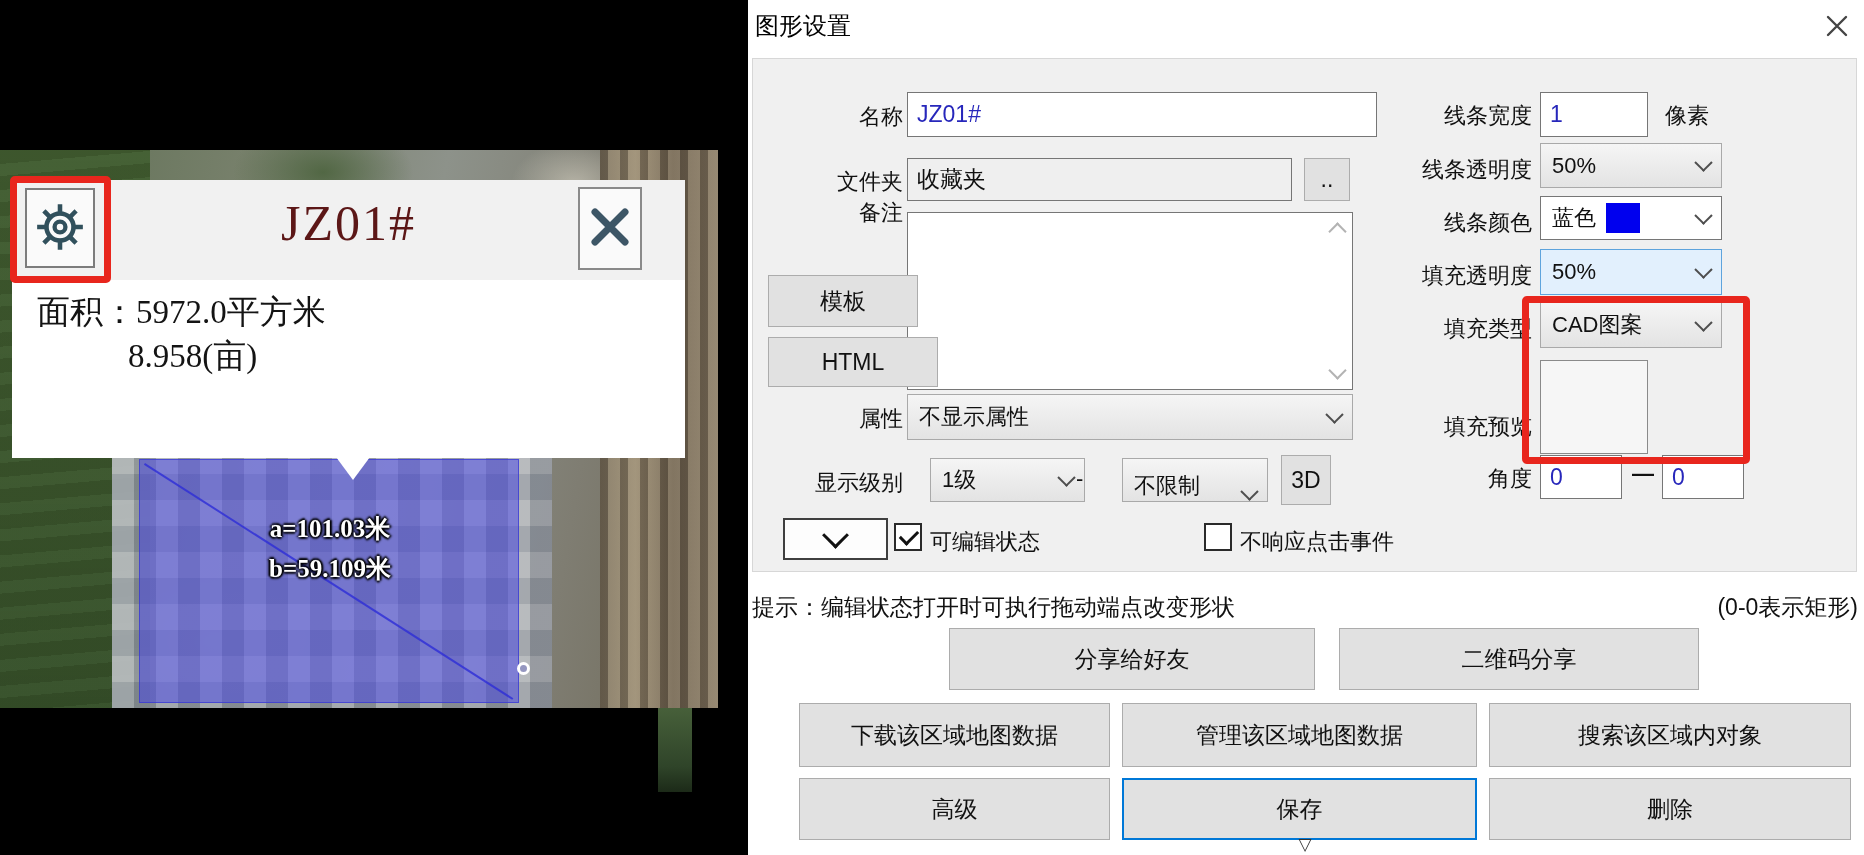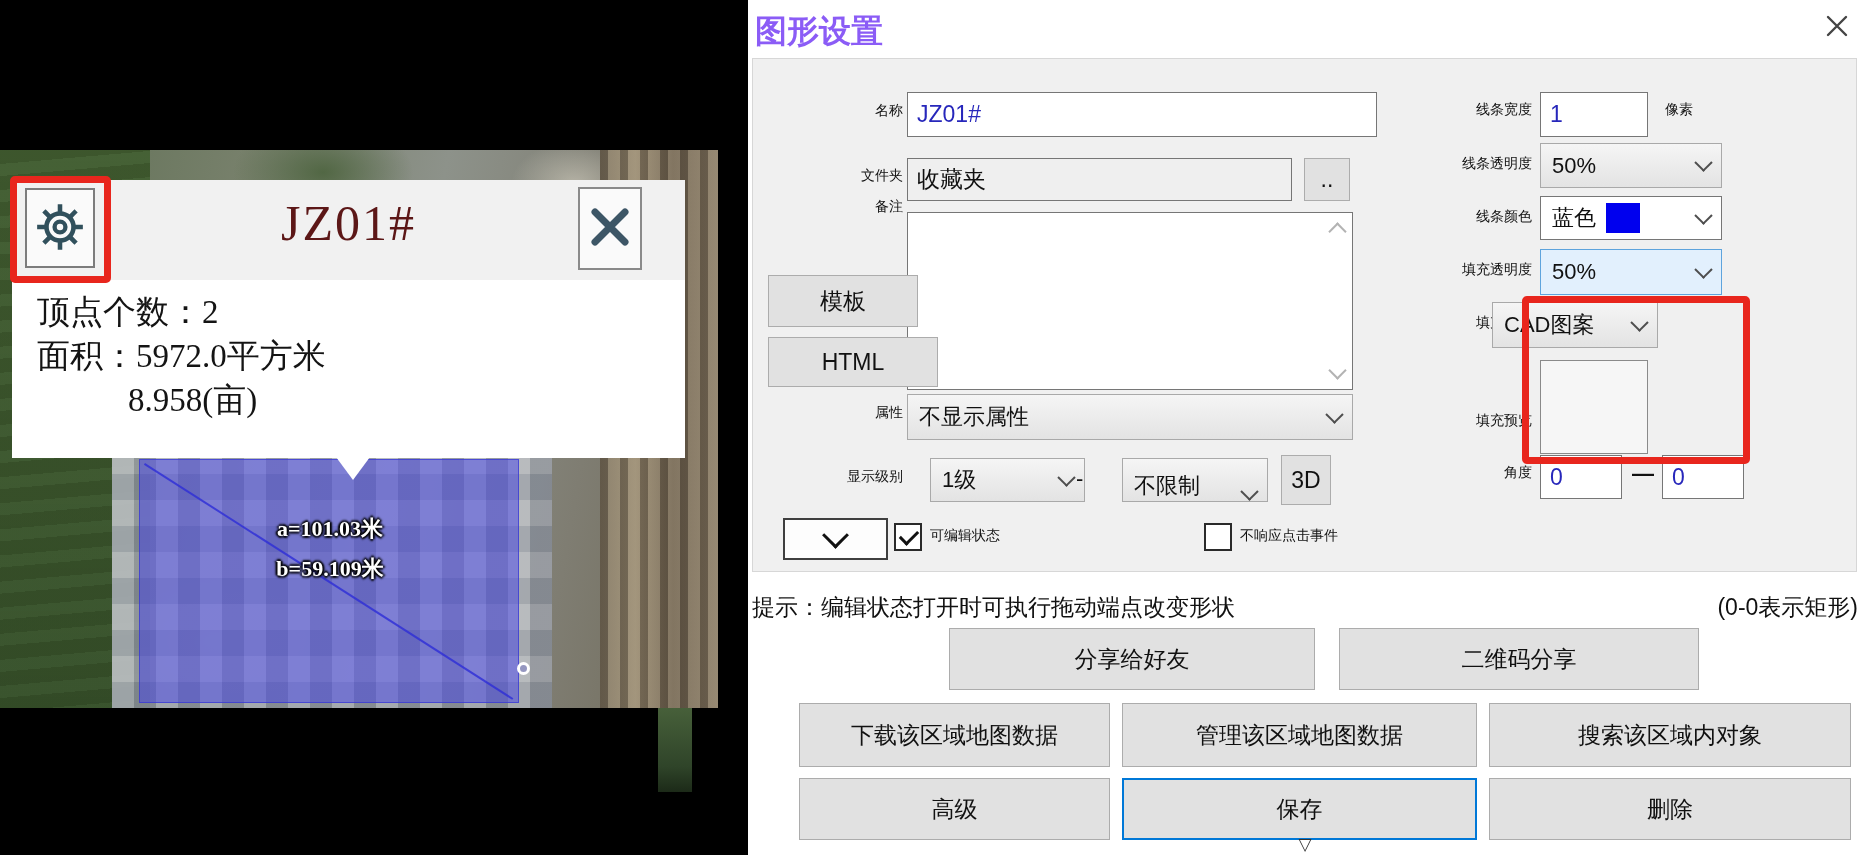--- a/index.html
+++ b/index.html
@@ -28,21 +28,21 @@
       linear-gradient(90deg,#7c7360,#9a8d74 30%,#6e6250 62%,#8a7d68);}
   .photo-sliver{position:absolute;left:658px;top:708px;width:34px;height:84px;
     background:linear-gradient(180deg,#47603a,#2f4429 70%,#1c2a18);}
 
   
   .polygon{position:absolute;left:140px;top:460px;width:378px;height:242px;
     background:rgba(72,70,232,.52);outline:1px solid rgba(55,55,215,.85);}
   .diag{position:absolute;left:5px;top:3px;width:437px;height:2px;background:rgba(45,45,215,.8);
     transform:rotate(32.56deg);transform-origin:0 0;}
   .mlabel{position:absolute;width:184px;text-align:center;color:#fff;font-weight:bold;
-    font-family:"Liberation Serif",serif;font-size:22px;line-height:34px;
+    font-family:"Liberation Serif",serif;font-size:25px;line-height:34px;
     text-shadow:-2px 0 2px #000,2px 0 2px #000,0 -2px 2px #000,0 2px 2px #000;}
   .mlabel.a{left:98px;top:52px;}
   .mlabel.b{left:98px;top:92px;}
   .vertex-handle{position:absolute;left:517px;top:662px;width:13px;height:13px;border-radius:50%;
     border:3px solid #fff;box-sizing:border-box;background:rgba(70,70,200,.3);}
 
   
   .popup{position:absolute;left:12px;top:180px;width:673px;height:278px;
     font-family:"Liberation Serif",serif;}
   .popup-header{position:absolute;left:0;top:0;width:100%;height:100px;background:#f1f1f1;
@@ -58,27 +58,27 @@
     pointer-events:none;z-index:30;}
   .annotation.gear{left:-2px;top:-4px;width:101px;height:107px;}
   .popup-line{padding-left:25px;font-size:33px;line-height:44px;color:#141414;}
   .popup-body .pad{height:10px;}
   .popup-line.indent{padding-left:116px;}
   .pointer{position:absolute;left:324px;bottom:-22px;width:0;height:0;
     border-left:17px solid transparent;border-right:17px solid transparent;border-top:23px solid #fff;}
 
   
   .dialog{position:absolute;left:748px;top:0;width:1116px;height:855px;background:#fff;color:#111;}
-  .dlg-title{position:absolute;left:7px;top:10px;font-size:32px;color:#8b5cf6;font-weight:bold;}
+  .dlg-title{position:absolute;left:7px;top:10px;font-size:24px;color:#000000;}
   .dlg-close{position:absolute;left:1072px;top:10px;width:34px;height:34px;background:none;border:none;
     display:flex;align-items:center;justify-content:center;padding:0;}
   .groupbox{position:absolute;left:4px;top:58px;width:1105px;height:514px;background:#f0f0f0;
     border:1px solid #d7d7d7;box-sizing:border-box;}
 
-  .lbl{position:absolute;font-size:14px;color:#111;white-space:nowrap;}
+  .lbl{position:absolute;font-size:22px;color:#111;white-space:nowrap;}
   .lbl.r{text-align:right;}
   .tbox{position:absolute;background:#fff;border:1px solid #767676;box-sizing:border-box;
     font-size:23px;padding:0 9px;font-family:"Liberation Sans",sans-serif;color:#111;outline:none;}
   .tbox.gray{background:#efefef;}
   .val-blue{color:#2727bb;}
   .btn{position:absolute;background:#e1e1e1;border:1px solid #acacac;box-sizing:border-box;
     display:flex;align-items:center;justify-content:center;font-size:23px;color:#111;
     font-family:"Liberation Sans",sans-serif;padding:0;}
   .btn.save{border:2px solid #0078d7;}
   .combo{position:absolute;background:linear-gradient(#f5f5f5,#e3e3e3);border:1px solid #a9a9a9;
@@ -126,21 +126,20 @@
       <div class="diag"></div>
       <div class="mlabel a">a=101.03米</div>
       <div class="mlabel b">b=59.109米</div>
     </div>
     <div class="vertex-handle"></div>
 
     <div class="popup">
       <div class="popup-header"></div>
       <div class="popup-body">
         <div class="pad"></div>
-        <div class="popup-line">顶点个数：2</div>
         <div class="popup-line">面积：5972.0平方米</div>
         <div class="popup-line indent">8.958(亩)</div>
       </div>
       <div class="popup-title">JZ01#</div>
       <button class="gear-btn">
         <span>
           <svg width="52" height="52" viewBox="0 0 48 48" fill="none" stroke="#31505c" stroke-width="4.2">
             <circle cx="24" cy="24" r="12.5"></circle>
             <circle cx="24" cy="24" r="5" stroke-width="4"></circle>
             <g stroke-linecap="square">
@@ -236,21 +235,21 @@
       <span class="chev"></span>
     </div>
 
     <div class="lbl r" style="left:598px;top:261px;width:186px;">填充透明度</div>
     <div class="combo focus" style="left:792px;top:249px;width:182px;height:46px;">
       <span>50%</span>
       <span class="chev"></span>
     </div>
 
     <div class="lbl r" style="left:620px;top:314px;width:164px;">填充类型</div>
-    <div class="combo" style="left:744px;top:302px;width:166px;height:46px;">
+    <div class="combo" style="left:792px;top:302px;width:182px;height:46px;">
       <span>CAD图案</span>
       <span class="chev"></span>
     </div>
 
     <div class="lbl r" style="left:620px;top:412px;width:164px;">填充预览</div>
     <div class="preview-box"></div>
     <div class="annotation fill"></div>
 
     <div class="lbl r" style="left:696px;top:464px;width:88px;">角度</div>
     <input class="tbox val-blue" style="left: 792px; top: 455px; width: 82px; height: 44px;" value="0">

